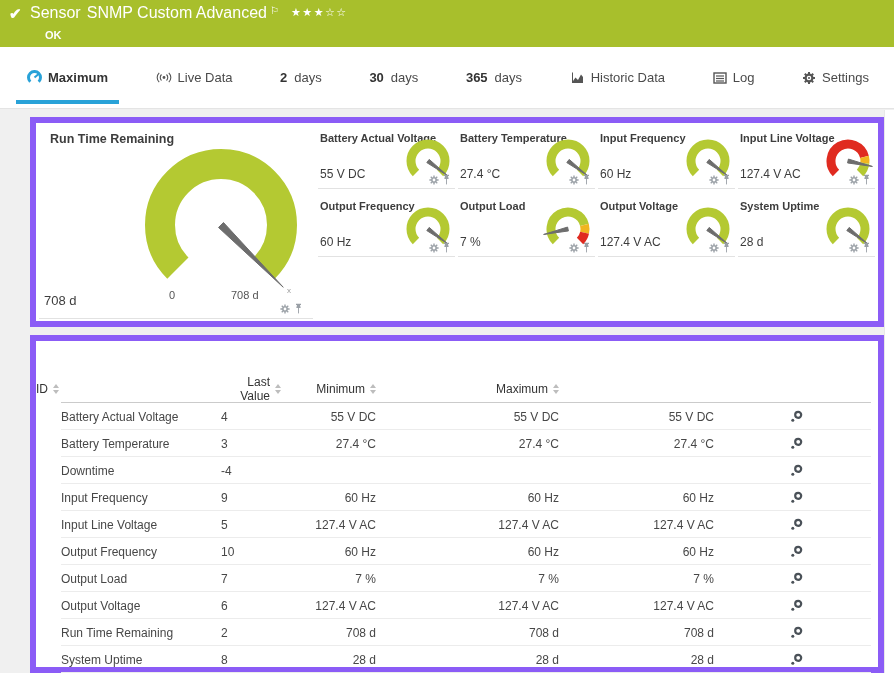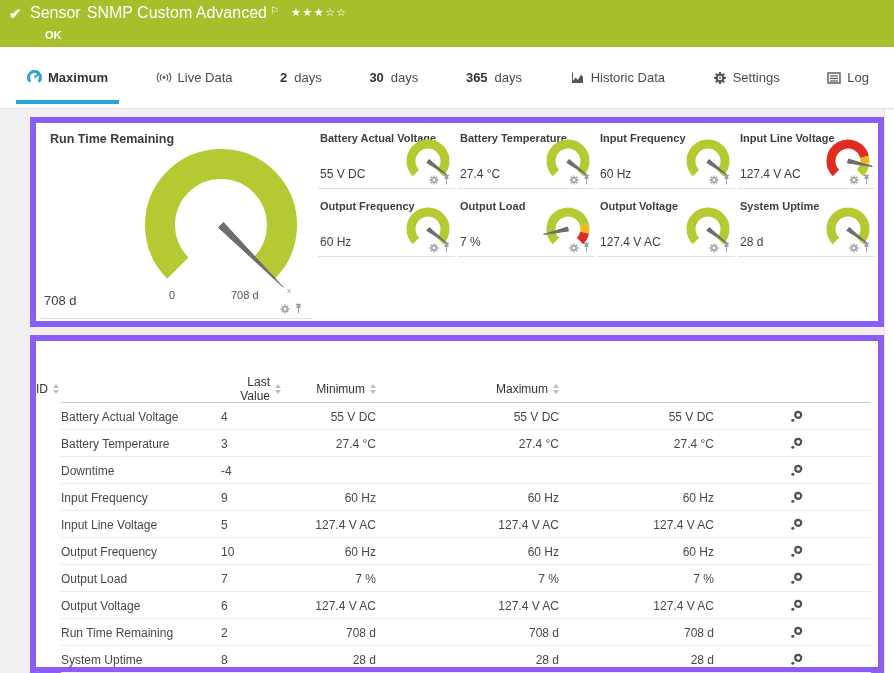--- a/index.html
+++ b/index.html
@@ -120,47 +120,47 @@
   <div class="tab">
     <span>
         <svg width="15" height="13" viewBox="0 0 15 13">
           <path d="M2 12 V1.5 H3 V10 L5.5 6.5 L8 9 L11 3.5 L13 6 V12 Z" fill="#555"></path>
         </svg>
       </span>
     <span>Historic Data</span>
   </div>
   <div class="tab">
     <span>
+        <svg width="14" height="12" viewBox="0 0 14 12">
+          <rect x="1" y="1" width="12" height="10" fill="none" stroke="#555" stroke-width="1.4"></rect>
+          <line x1="3" y1="4" x2="11" y2="4" stroke="#555" stroke-width="1.2"></line>
+          <line x1="3" y1="6.5" x2="11" y2="6.5" stroke="#555" stroke-width="1.2"></line>
+          <line x1="3" y1="9" x2="11" y2="9" stroke="#555" stroke-width="1.2"></line>
+        </svg>
+      </span>
+    <span>Log</span>
+  </div>
+  <div class="tab">
+    <span>
         <svg width="14" height="14" viewBox="0 0 14 14">
           <g stroke="#555" stroke-width="2">
             <line x1="7" y1="1" x2="7" y2="3.2"></line>
             <line x1="7" y1="10.8" x2="7" y2="13"></line>
             <line x1="1" y1="7" x2="3.2" y2="7"></line>
             <line x1="10.8" y1="7" x2="13" y2="7"></line>
             <line x1="2.8" y1="2.8" x2="4.3" y2="4.3"></line>
             <line x1="9.7" y1="9.7" x2="11.2" y2="11.2"></line>
             <line x1="2.8" y1="11.2" x2="4.3" y2="9.7"></line>
             <line x1="11.2" y1="2.8" x2="9.7" y2="4.3"></line>
           </g>
           <circle cx="7" cy="7" r="3.4" fill="none" stroke="#555" stroke-width="2.2"></circle>
           <circle cx="7" cy="7" r="1" fill="#555"></circle>
         </svg>
       </span>
     <span>Settings</span>
-  </div>
-  <div class="tab">
-    <span>
-        <svg width="14" height="12" viewBox="0 0 14 12">
-          <rect x="1" y="1" width="12" height="10" fill="none" stroke="#555" stroke-width="1.4"></rect>
-          <line x1="3" y1="4" x2="11" y2="4" stroke="#555" stroke-width="1.2"></line>
-          <line x1="3" y1="6.5" x2="11" y2="6.5" stroke="#555" stroke-width="1.2"></line>
-          <line x1="3" y1="9" x2="11" y2="9" stroke="#555" stroke-width="1.2"></line>
-        </svg>
-      </span>
-    <span>Log</span>
   </div>
 </div>
 
 <div class="panel gauges-panel">
   <div class="big-cell">
     <div class="bg-title">Run Time Remaining</div>
     <div class="bg-svg" id="primary-gauge"><svg width="176" height="176" viewBox="0 0 176 176">
           <path d="M 44.86648634762061 131.1335136523794 A 61 61 0 1 1 131.13351365237946 131.13351365237935" fill="none" stroke="#b4c932" stroke-width="30"></path>
           <polygon points="85.52512626584709,90.47487373415292 150.22539674441626,150.22539674441612 90.47487373415291,85.52512626584708" fill="#6d6d6d" stroke="#6d6d6d" stroke-width="1" stroke-linejoin="round"></polygon>
           <text x="155.88225099390866" y="155.88225099390849" font-size="8" fill="#9a9a9a" text-anchor="middle">x</text>

